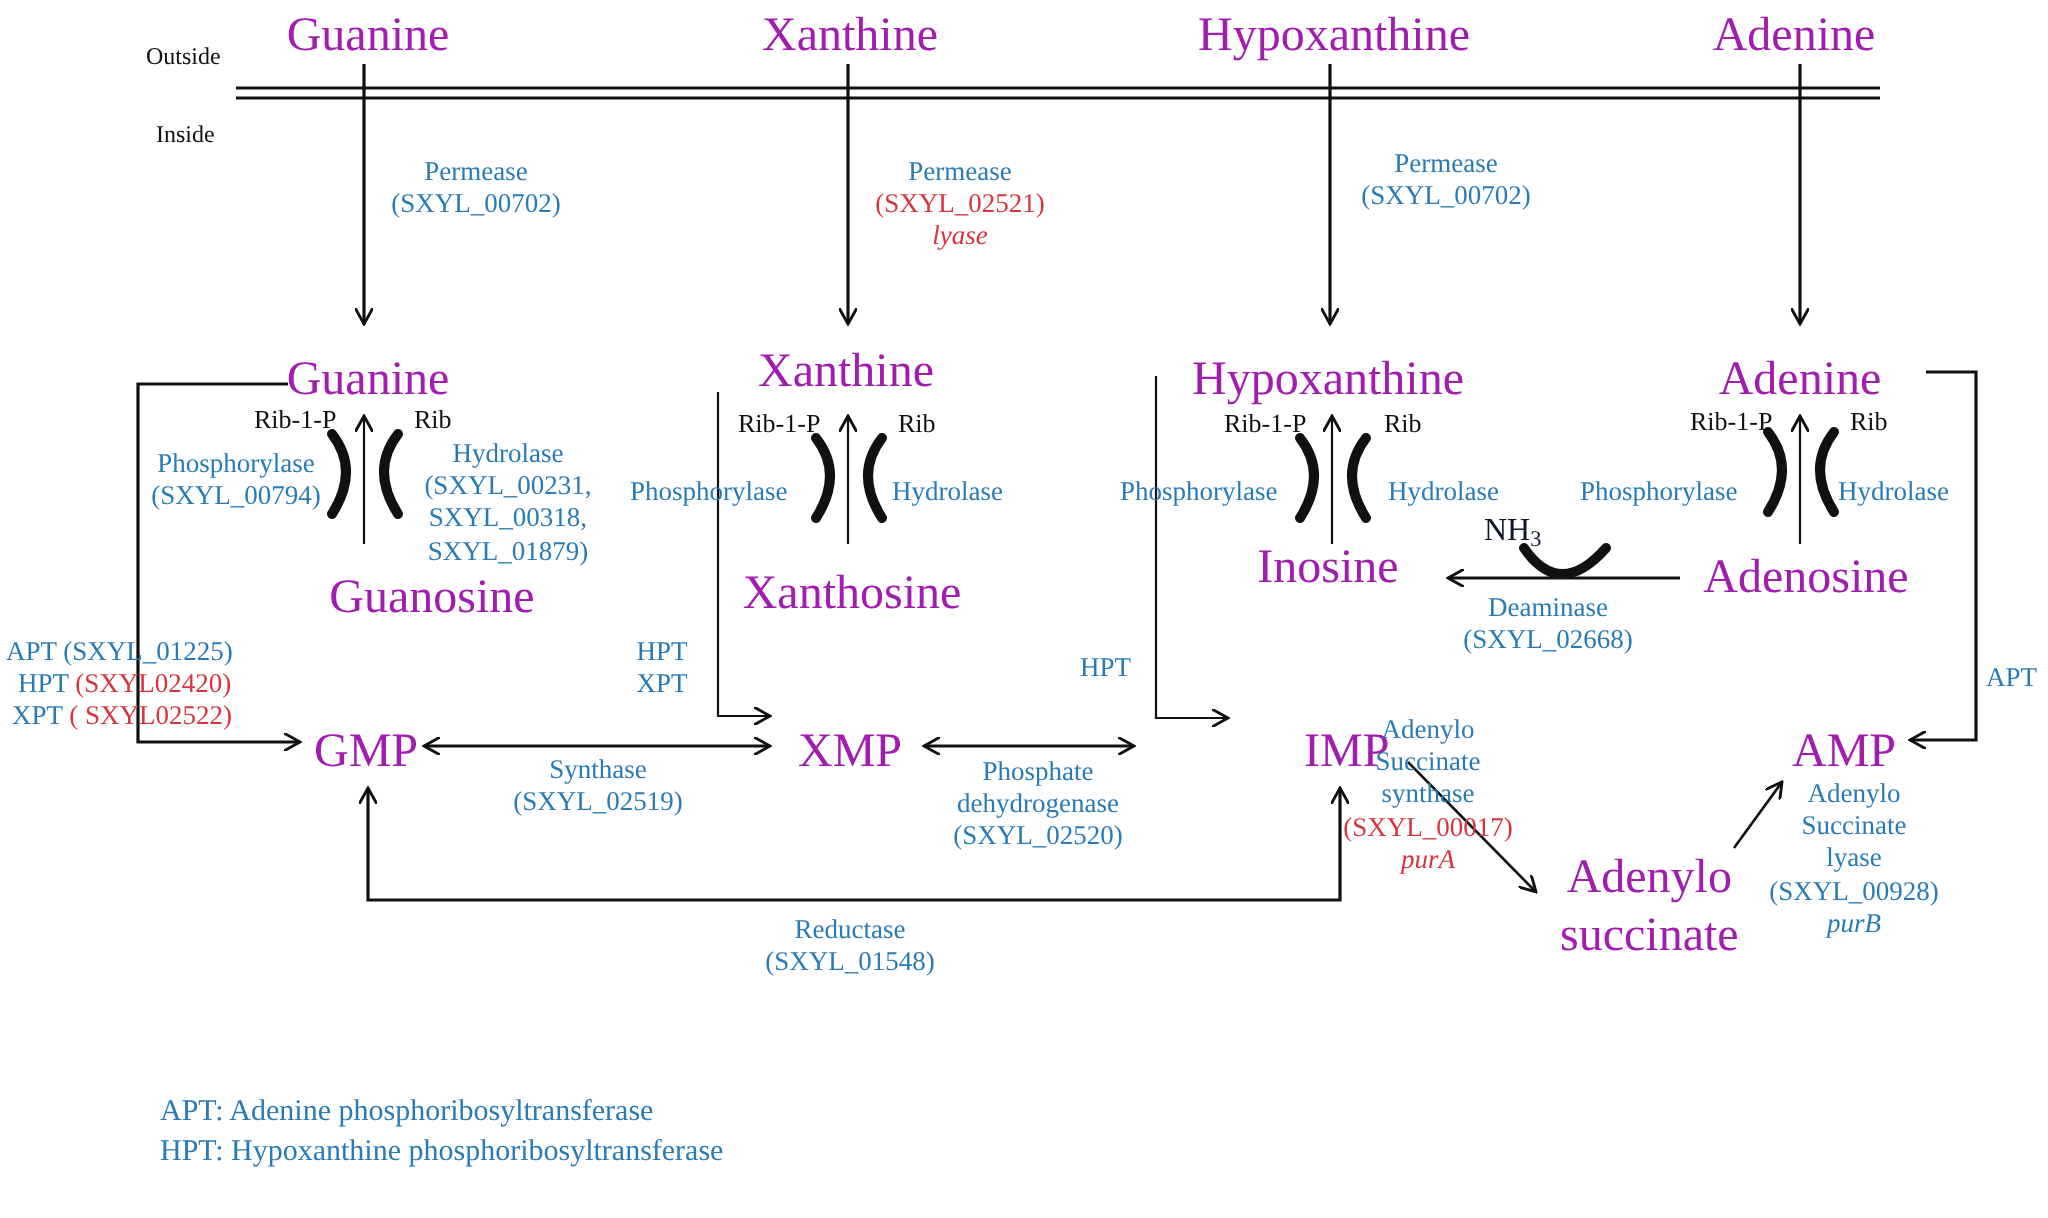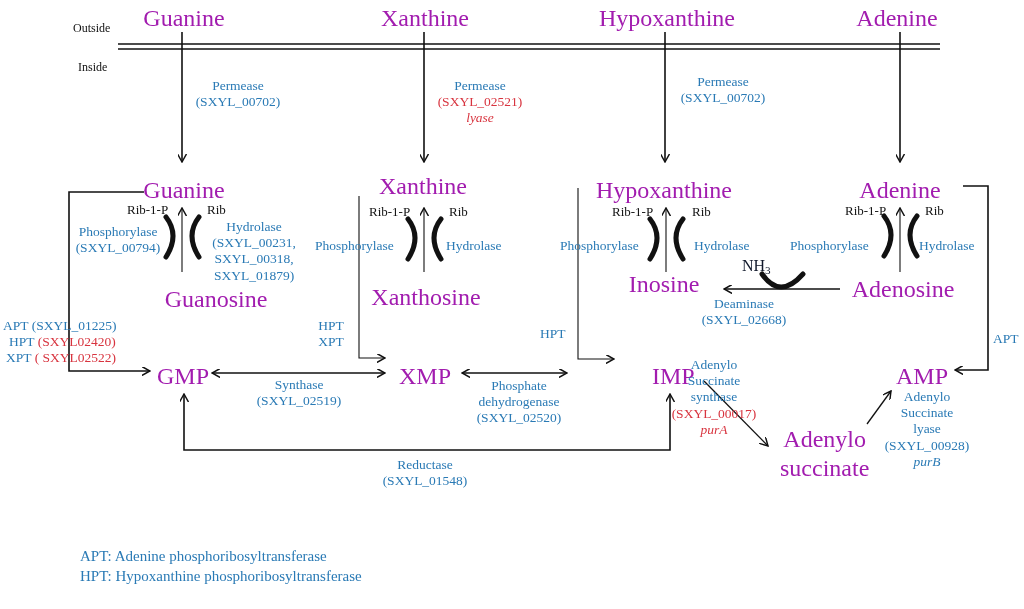--- a/index.html
+++ b/index.html
@@ -137,21 +137,21 @@
   <span class="t enz" style="left:694px;top:238px">Hydrolase</span>
   <span class="t enz" style="left:790px;top:238px">Phosphorylase</span>
   <span class="t enz" style="left:919px;top:238px">Hydrolase</span>
 
   <span class="t mol center" style="left:216px;top:287px">Guanosine</span>
   <span class="t mol center" style="left:426px;top:285px">Xanthosine</span>
   <span class="t mol center" style="left:664px;top:272px">Inosine</span>
   <span class="t mol center" style="left:903px;top:277px">Adenosine</span>
 
   <span class="t" style="left:742px;top:258px;font-size:16px;color:#0f172a"><span>NH</span><sub>3</sub></span>
-  <div class="t enz center" style="left:744px;top:296px">
+  <div class="t enz center" style="left:774px;top:296px">
     <div>Deaminase</div>
     <div>(SXYL_02668)</div>
   </div>
 
   <div class="t enz" style="left:3px;top:318px;text-align:left">
     <div><span>APT</span> <span>(SXYL_01225)</span></div>
     <div style="padding-left:6px"><span>HPT</span> <span class="red">(SXYL02420)</span></div>
     <div style="padding-left:3px"><span>XPT</span> <span class="red">( SXYL02522)</span></div>
   </div>
 

